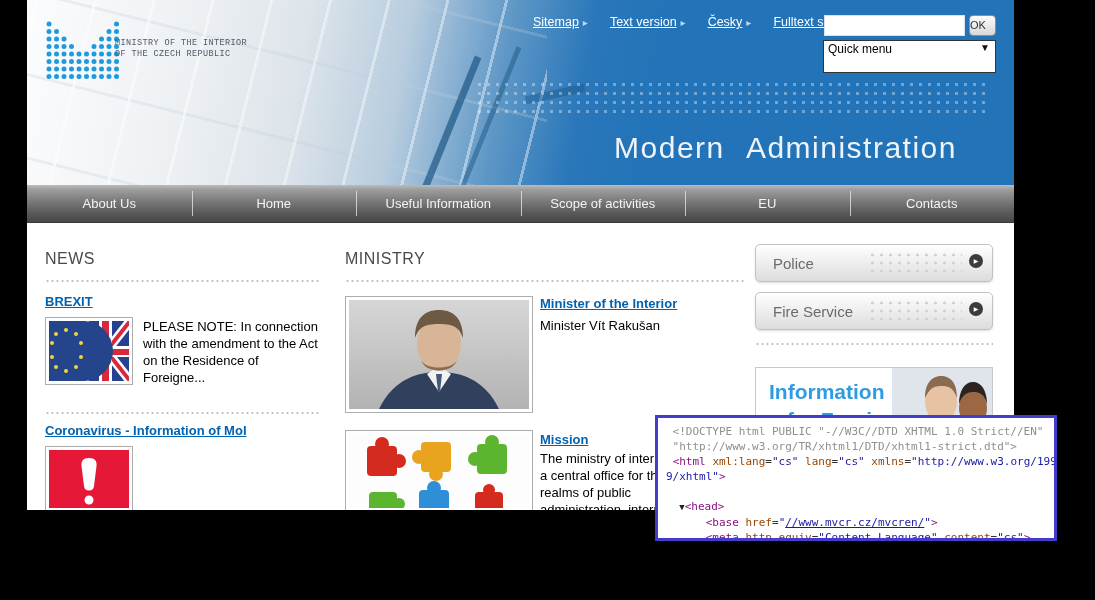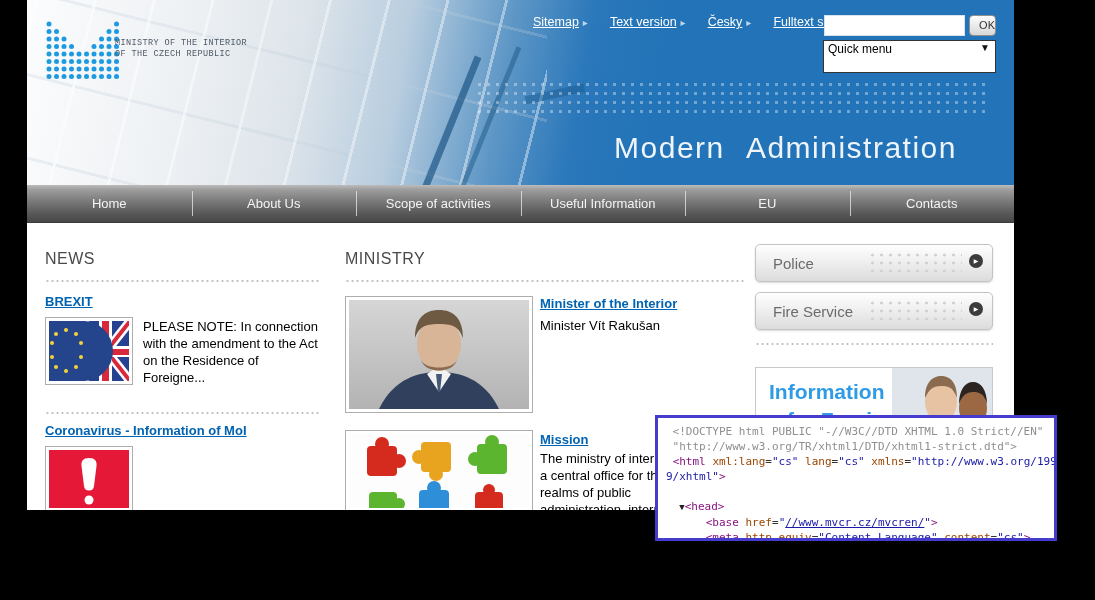--- a/index.html
+++ b/index.html
@@ -22,21 +22,21 @@
   .logo { position:absolute; left:18px; top:20px; }
   .logo-text { position:absolute; left:88px; top:38px; font-size:8.5px; line-height:11px;
                color:#4e5a66; letter-spacing:.4px;font-family:Liberation Mono, monospace; }
   .topbar { position:absolute; left:506px; top:15px; display:flex; gap:22px; align-items:center; }
   .toplink { color:#fff; font-size:12.5px; text-decoration:underline; cursor:pointer; white-space:nowrap; }
   .toplink .arr { color:#bcd7ee; font-size:10px; text-decoration:none; display:inline-block; margin-left:4px; }
   .search-input { position:absolute; left:797px; top:15px; width:141px; height:21px;
                   background:#fff; border:1px solid #d7e4ef; font-size:12px; padding:0 5px; }
   .ok-btn { position:absolute; left:942px; top:15px; width:27px; height:21px; font-size:11px; color:#333;
             background:linear-gradient(#fdfdfd,#d8d8d8); border:1px solid #8f8f8f; border-radius:4px;
-            text-align:right; line-height:19px; cursor:pointer; }
+            text-align:left; line-height:19px; cursor:pointer; }
   .quick-menu { position:absolute; left:796px; top:40px; width:173px; height:33px; background:#fff;
                 border:1px solid #333; font-size:12px; color:#000; padding:1px 4px; cursor:pointer; }
   .quick-menu .sel-arr { position:absolute; right:5px; top:1px; font-size:10px; color:#111; }
   .dots-band { position:absolute; left:448px; top:80px; width:516px; height:35px;
     background-image:radial-gradient(circle, rgba(255,255,255,.36) 1.6px, transparent 1.8px);
     background-size:9px 9px; }
   .banner-title { position:absolute; right:57px; top:131px; color:#eef4fa; font-size:30px;
     font-weight:300; letter-spacing:1.5px; word-spacing:13px; }
 
   
@@ -172,24 +172,24 @@
       <div class="quick-menu">
         <span>Quick menu</span>
         <span class="sel-arr">▼</span>
       </div>
 
       <div class="dots-band"></div>
       <div class="banner-title">Modern Administration</div>
     </div>
 
     <div class="nav">
+      <div class="nav-item">About Us</div>
       <div class="nav-item">Home</div>
-      <div class="nav-item">About Us</div>
+      <div class="nav-item">Useful Information</div>
       <div class="nav-item">Scope of activities</div>
-      <div class="nav-item">Useful Information</div>
       <div class="nav-item">EU</div>
       <div class="nav-item">Contacts</div>
     </div>
 
     <div class="h-section" style="left:18px; top:250px;">NEWS</div>
     <div class="dotsep" style="left:18px; top:280px; width:275px;"></div>
 
     <div class="blue-link" style="position:absolute; left:18px; top:294px;">BREXIT</div>
 
     <div class="thumb" style="left:18px; top:317px;">

